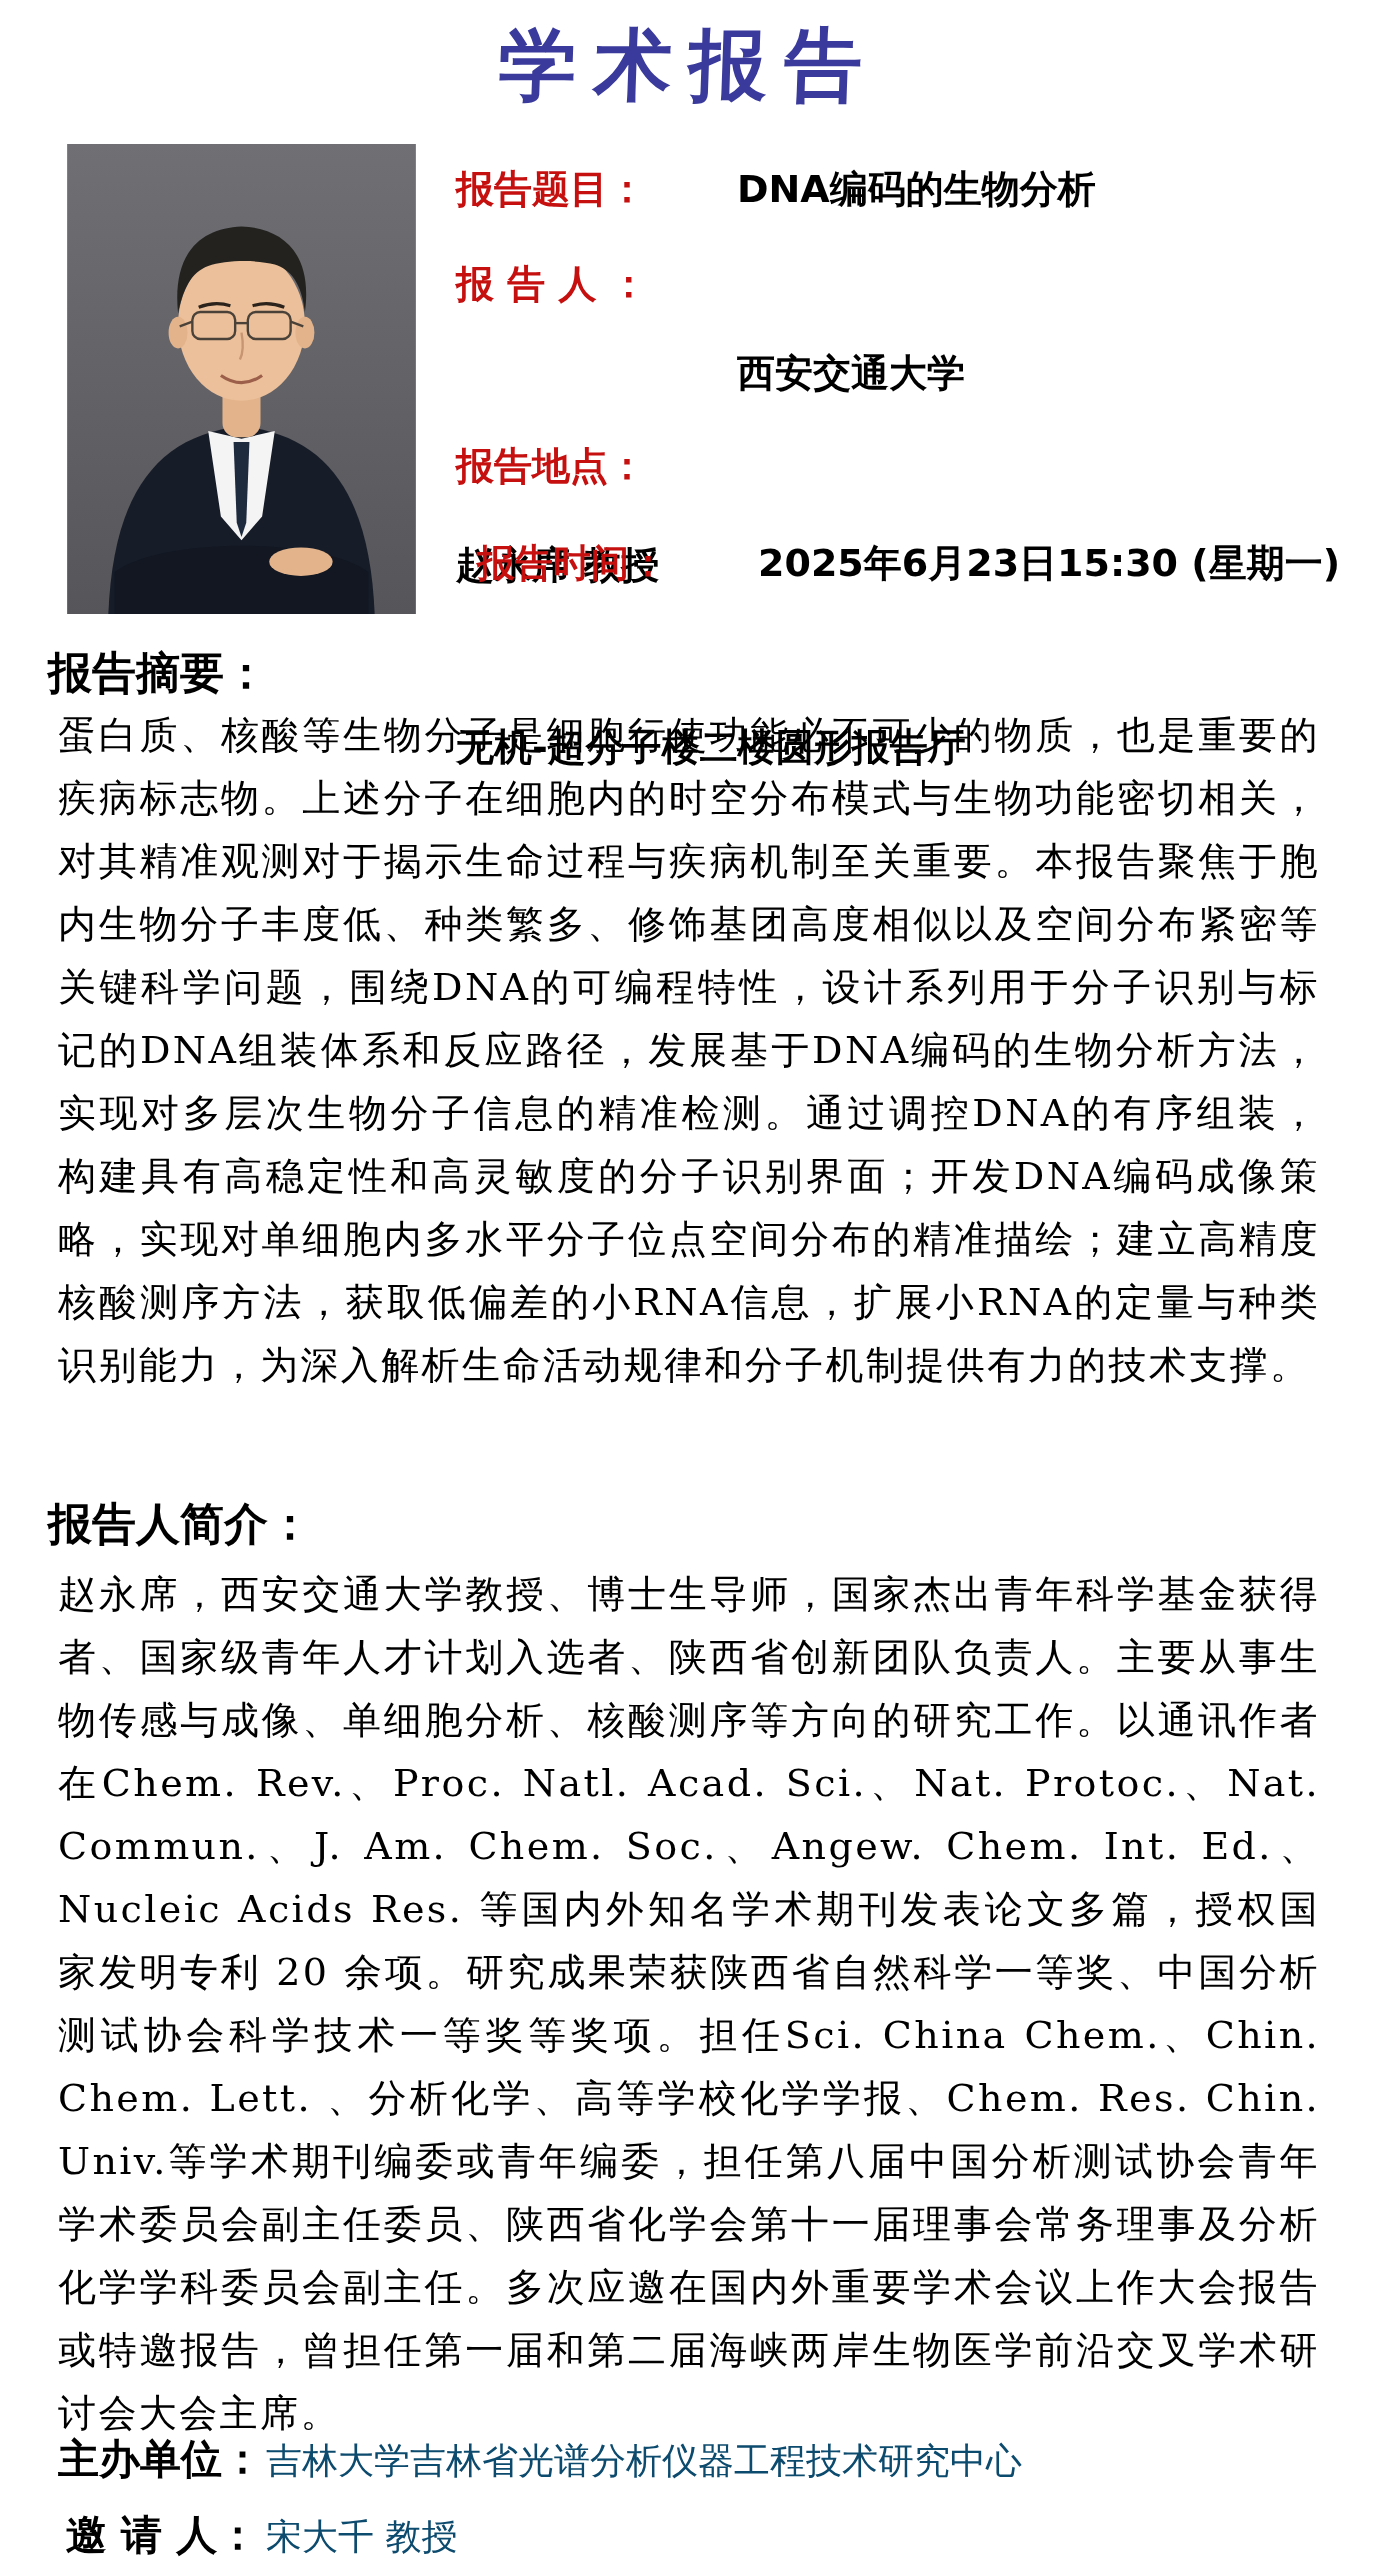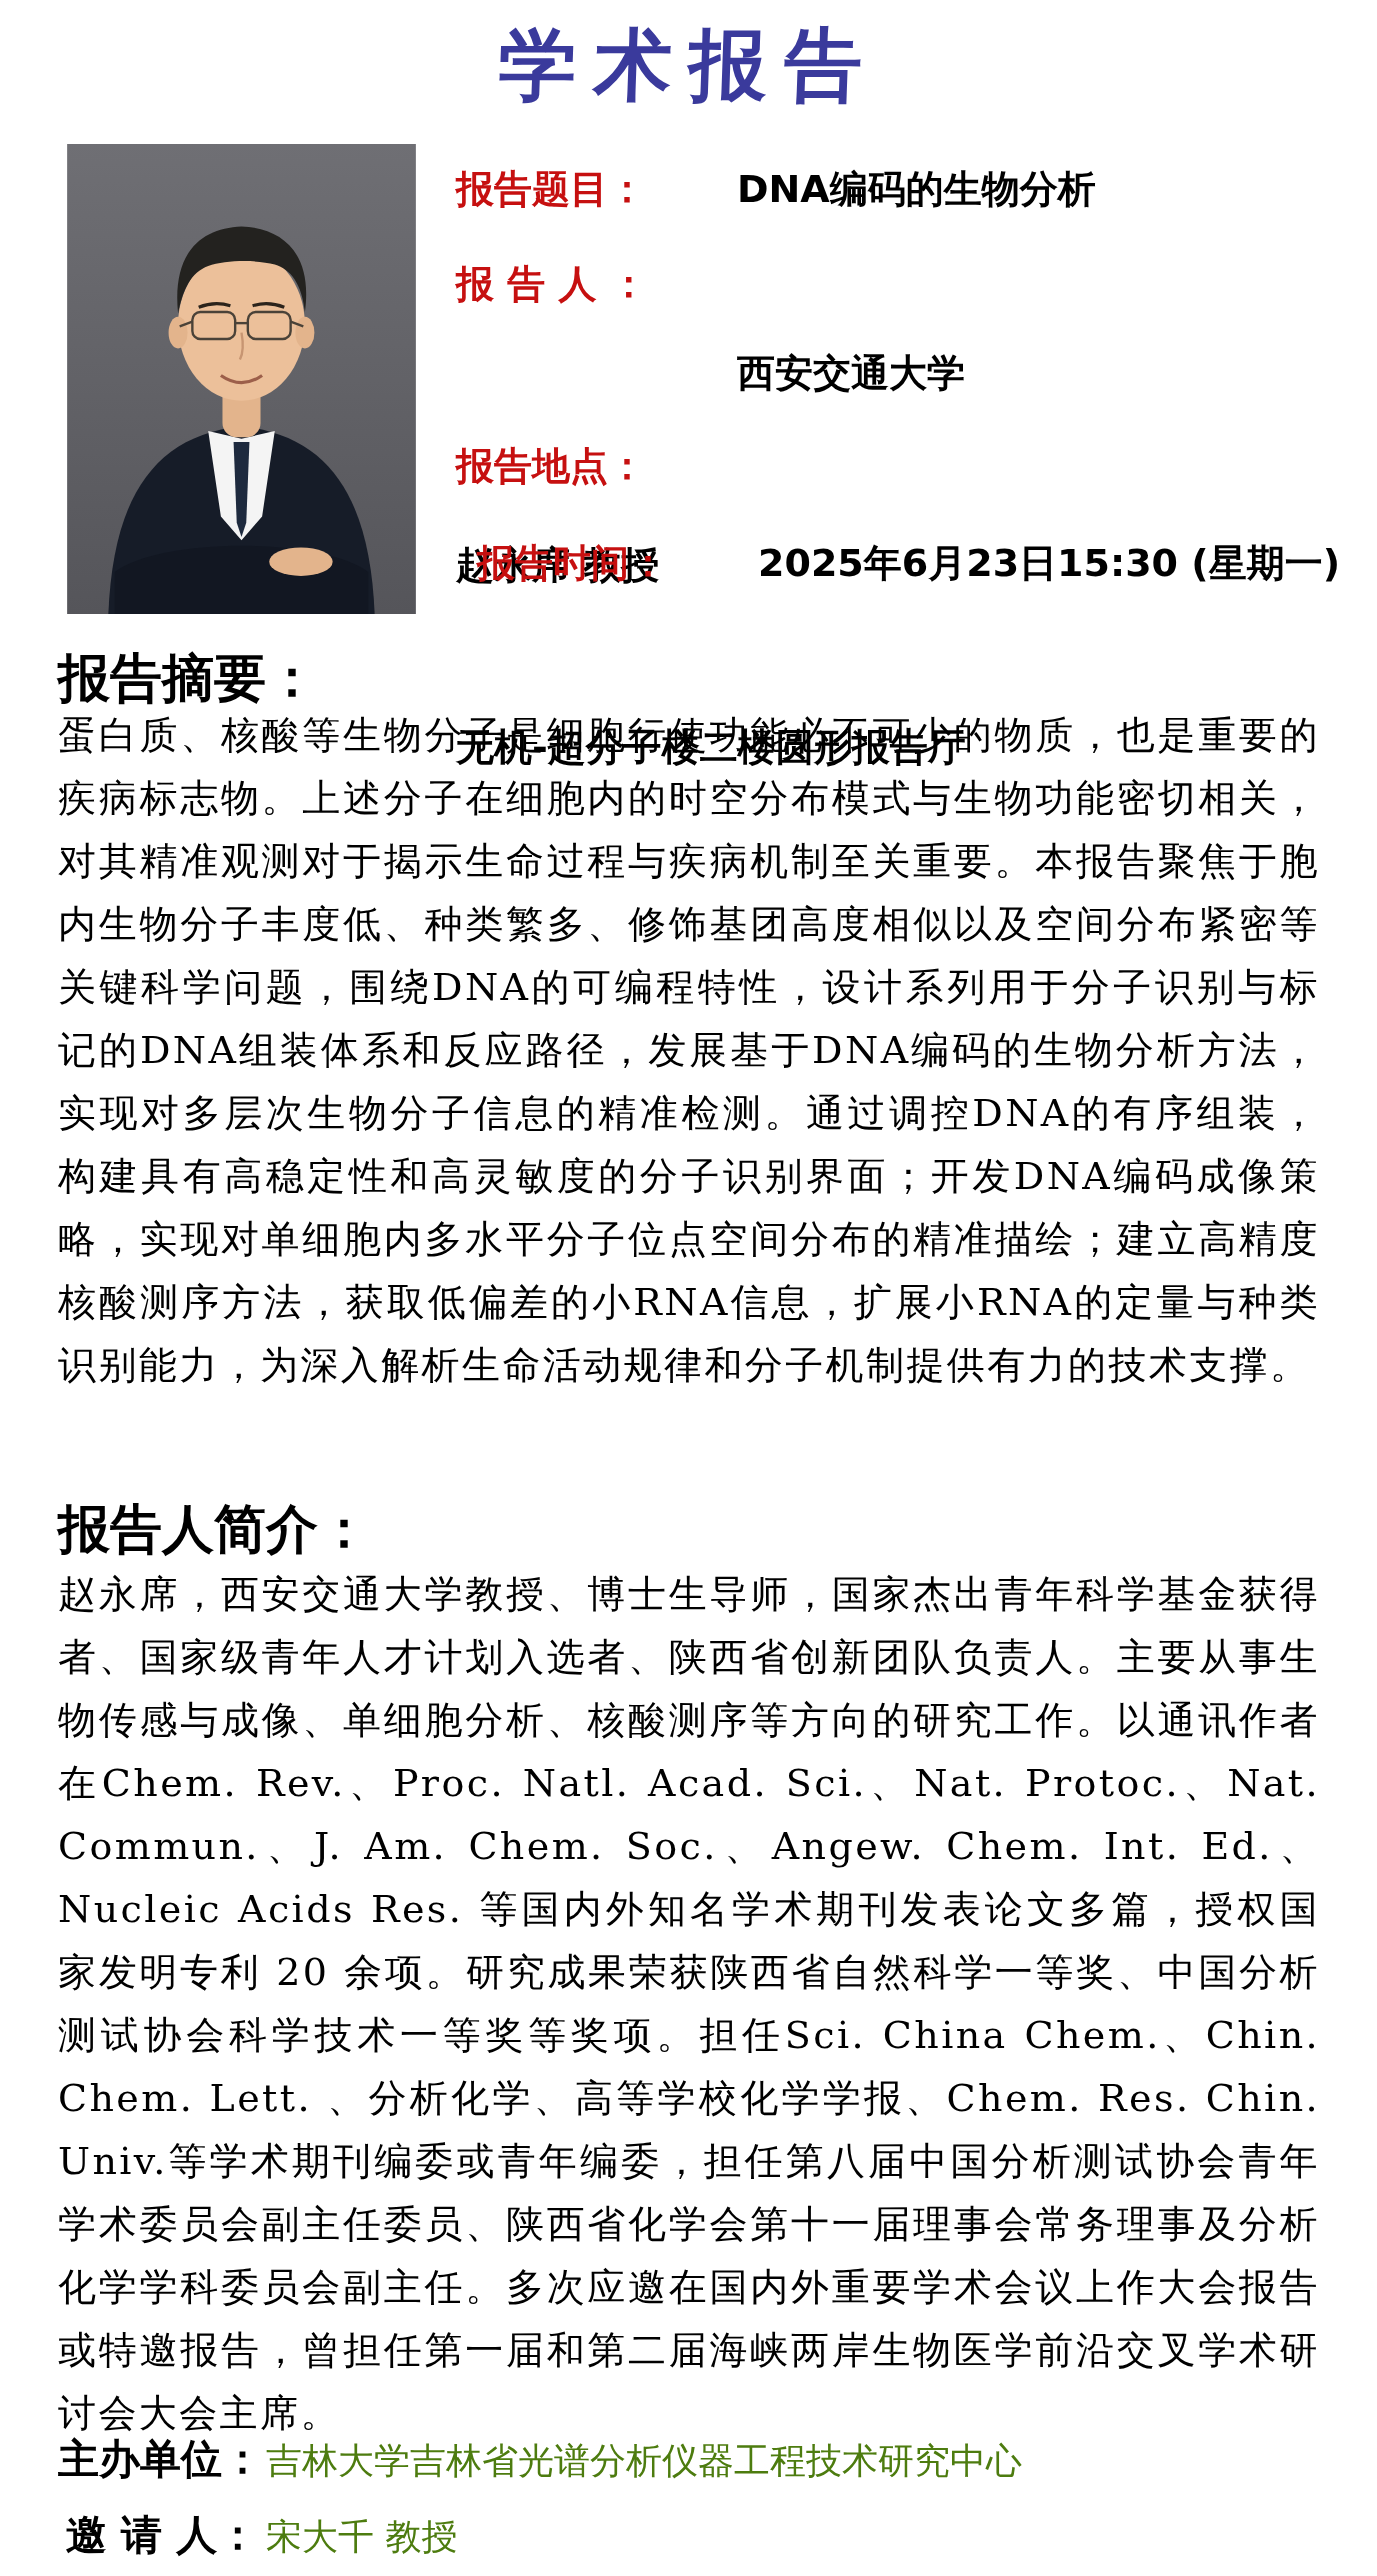--- a/index.html
+++ b/index.html
@@ -61,25 +61,25 @@
     .info-row .value { color: #000000; }
     .row-0 { top: 168px; }
     .row-1 { top: 263px; flex-direction: column; }
     .row-2 { top: 352px; align-items: center; }
     .row-3 { top: 445px; flex-direction: column; }
     .row-4 { top: 542px; margin-left: 21px; }
 
     
     .section-heading {
       position: absolute;
-      left: 58px;
-      margin: 0;
-      font-family: "DejaVu Serif", "Liberation Serif", serif;
-      font-weight: bold;
-      font-size: 52px;
+      left: 48px;
+      margin: 0;
+      font-family: "DejaVu Serif", "Liberation Serif", serif;
+      font-weight: bold;
+      font-size: 44px;
       color: #000000;
     }
     .abstract-heading { top: 644px; }
     .bio-heading { top: 1495px; }
 
     
     .body-text {
       position: absolute;
       left: 58px;
       width: 1262px;
@@ -107,21 +107,21 @@
       flex: 0 0 208px;
       font-family: "DejaVu Sans", "Liberation Sans", sans-serif;
       font-weight: bold;
       font-size: 41px;
       color: #000000;
     }
     .footer-row .fvalue {
       font-family: "DejaVu Serif", "Liberation Serif", serif;
       font-weight: normal;
       font-size: 36px;
-      color: #4d7c0f;
+      color: #0c4a6e;
     }
     .frow-0 { top: 2432px; }
     .frow-1 { top: 2508px; text-align: center; }
   </style>
 </head>
 <body>
 
 <div class="page">
 
   <h1 class="main-title">学术报告</h1>

